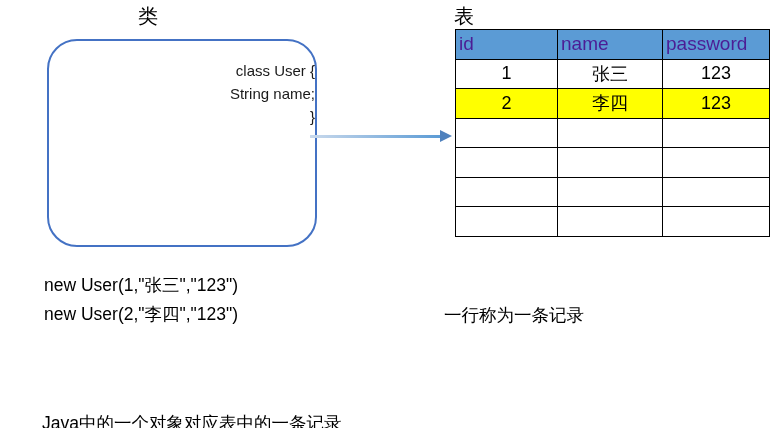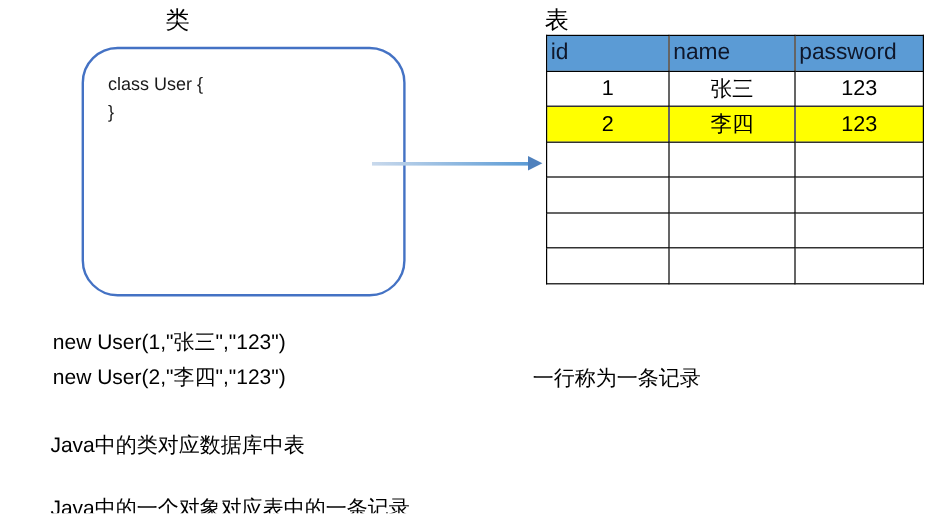--- a/index.html
+++ b/index.html
@@ -14,26 +14,27 @@
   }
 
   
   .lbl { position: absolute; font-size: 20px; color: #000; }
   .class-lbl { left: 138px; top: 3px; }
   .table-lbl { left: 454px; top: 3px; }
 
   
   .class-box {
     position: absolute;
-    left: 68px; top: 39px;
+    left: 47px; top: 39px;
     width: 246px; height: 186px;
     border: 2.5px solid var(--box-border, #4472C4);
     border-radius: 30px;
     box-sizing: content-box;
     padding: 18px 0 0 20px;
+    text-align: right;
   }
   .code-line {
     white-space: pre;
     font-size: 15px;
     line-height: 23px;
     color: #1a1a1a;
   }
 
   
   .arrow-line {
@@ -66,21 +67,21 @@
   }
   .db-table col.c-id { width: 102px; }
   .db-table col.c-name { width: 105px; }
   .db-table col.c-password { width: 107px; }
   .db-table th {
     background: var(--header-bg, #5B9BD5);
     font-size: 19px;
     font-weight: normal;
     text-align: left;
     padding-left: 3px;
-    color: #0f172a;
+    color: #4c1d95;
   }
   .db-table td {
     font-size: 18px;
     text-align: center;
     color: #000;
   }
   .db-table tr.highlight td { background: var(--highlight-row, #FFFF00); }
 
   
   .note { position: absolute; font-size: 17.5px; color: #000; white-space: pre; }
@@ -93,20 +94,21 @@
 </head>
 <body>
 
 <div class="canvas">
 
   <div class="lbl class-lbl">类</div>
   <div class="lbl table-lbl">表</div>
 
   <div class="class-box">
     <div class="code-line">class User {</div>
+    <div class="code-line">  String name;</div>
     <div class="code-line">}</div>
   </div>
 
   <div class="arrow-line"></div>
   <div class="arrow-head"></div>
 
   <table class="db-table">
     <colgroup>
       <col class="c-id">
         <col class="c-name">
@@ -149,16 +151,15 @@
         <td></td>
         <td></td>
         <td></td>
       </tr>
     </tbody>
   </table>
 
   <div class="note note-new1">new User(1,"张三","123")</div>
   <div class="note note-new2">new User(2,"李四","123")</div>
   <div class="note note-rowdesc">一行称为一条记录</div>
-  <div class="note note-java1">Java中的类对应数据库中表</div>
   <div class="note note-java2">Java中的一个对象对应表中的一条记录</div>
 
 </div>
 
 </body></html>

